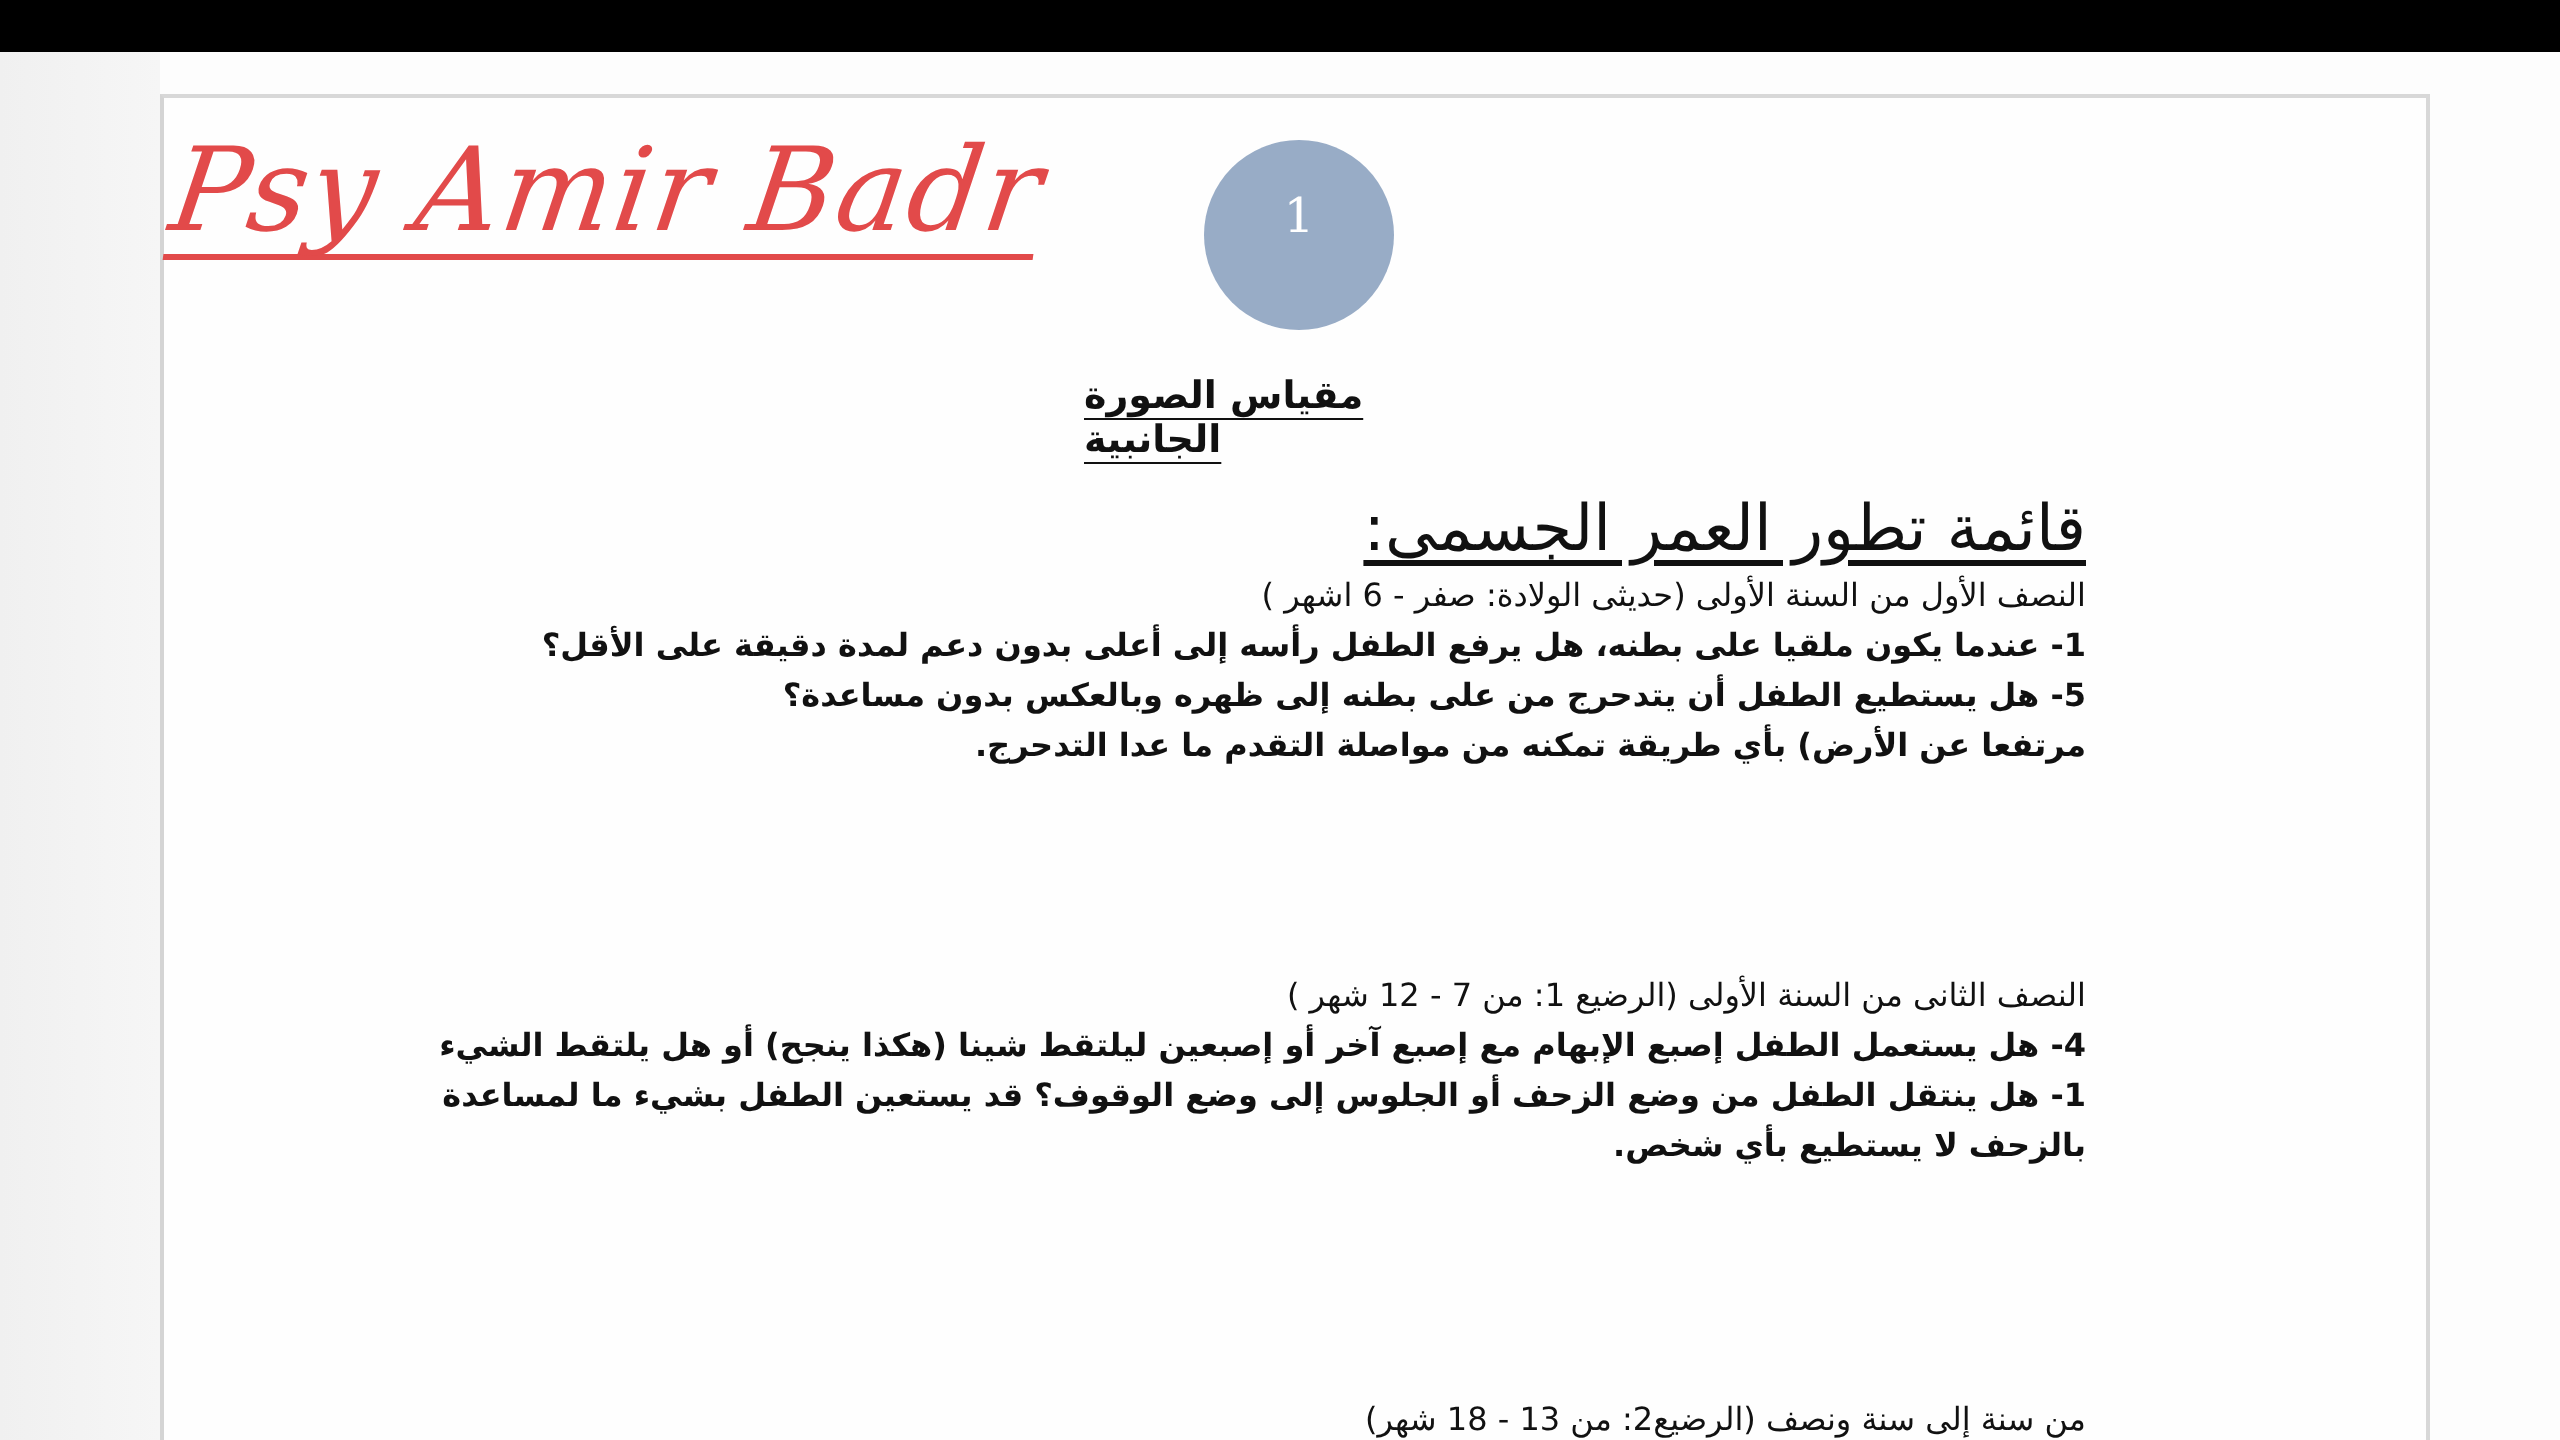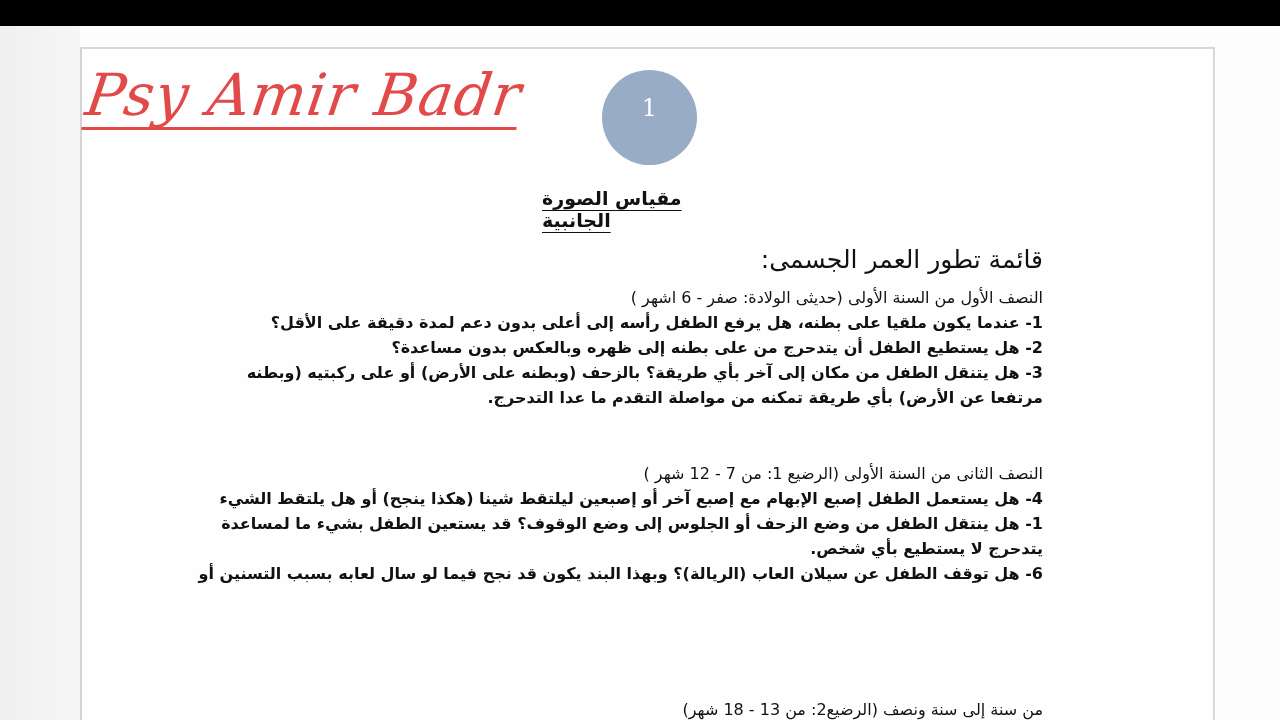--- a/index.html
+++ b/index.html
@@ -71,22 +71,23 @@
       left: 460px; top: 138px;
       width: 210px;
       text-align: left;
       font-size: 19px;
       text-decoration: underline;
       text-underline-offset: 5px;
     }
     .list-title {
       position: absolute;
       right: 170px; top: 196px;
-      font-size: 25px;
+      font-size: 32px;
       font-weight: normal;
+      text-decoration: underline;
       text-underline-offset: 5px;
     }
     .body-block {
       position: absolute;
       right: 170px;
       font-size: 16px;
       line-height: 25px;
     }
     .section-heading {
       text-underline-offset: 3px;
@@ -96,21 +97,21 @@
     .item {
       text-align: justify;
       text-align-last: right;
       margin-left: 16px;
     }
     .item .line {
       display: block;
       white-space: nowrap;
     }
     .block1 { top: 236px; width: 750px; }
-    .block2 { top: 412px; width: 780px; }
+    .block2 { top: 436px; width: 780px; }
     .block3 { top: 648px; width: 720px; }
   </style>
 </head>
 <body>
 
 <div class="top-bar"></div>
 <div class="viewport"></div>
 
 <div class="page">
   <div class="brand">Psy Amir Badr</div>
@@ -121,39 +122,37 @@
   <div class="doc">
     <div class="doc-title">مقياس الصورة الجانبية</div>
     <div class="list-title">قائمة تطور العمر الجسمى:</div>
 
     <div class="body-block block1">
       <div class="section-heading">النصف الأول من السنة الأولى (حديثى الولادة: صفر - 6 اشهر )</div>
       <div class="item">
         <span class="line">1- عندما يكون ملقيا على بطنه، هل يرفع الطفل رأسه إلى أعلى بدون دعم لمدة دقيقة على الأقل؟</span>
       </div>
       <div class="item">
-        <span class="line">2-  هل يستطيع الطفل أن يتدحرج من على بطنه إلى ظهره وبالعكس بدون مساعدة؟</span>
+        <span class="line">5-  هل يستطيع الطفل أن يتدحرج من على بطنه إلى ظهره وبالعكس بدون مساعدة؟</span>
       </div>
       <div class="item">
-        <span class="line">3- هل يتنقل الطفل من مكان إلى آخر بأي طريقة؟ بالزحف (وبطنه على الأرض) أو على ركبتيه (وبطنه</span>
         <span class="line">مرتفعا عن الأرض) بأي طريقة  تمكنه من مواصلة التقدم ما عدا التدحرج.</span>
       </div>
     </div>
 
     <div class="body-block block2">
       <div class="section-heading">النصف الثانى من السنة الأولى (الرضيع 1: من 7 - 12 شهر )</div>
       <div class="item">
         <span class="line">4-  هل يستعمل الطفل إصبع الإبهام مع إصبع آخر أو إصبعين ليلتقط شينا (هكذا ينجح) أو هل يلتقط الشيء</span>
       </div>
       <div class="item">
         <span class="line">1- هل ينتقل الطفل من وضع الزحف أو الجلوس إلى وضع الوقوف؟ قد يستعين الطفل بشيء ما لمساعدة</span>
-        <span class="line">يتدحرج لا يستطيع بأي شخص.</span>
+        <span class="line">بالزحف لا يستطيع بأي شخص.</span>
       </div>
       <div class="item">
-        <span class="line">6- هل توقف الطفل عن سيلان العاب (الريالة)؟ وبهذا البند يكون قد نجح فيما لو سال لعابه بسبب التسنين أو</span>
       </div>
     </div>
 
     <div class="body-block block3">
       <div class="section-heading">من سنة إلى سنة ونصف (الرضيع2: من 13 - 18 شهر)</div>
 
     </div>
   </div>
 </div>
 

